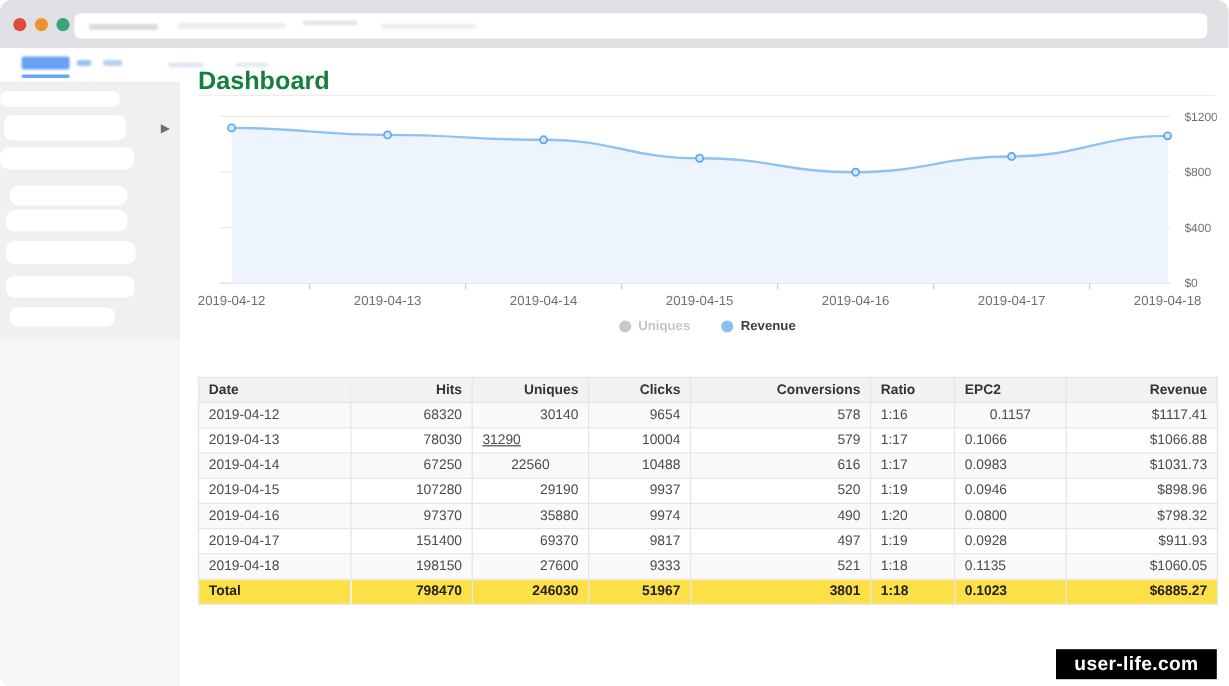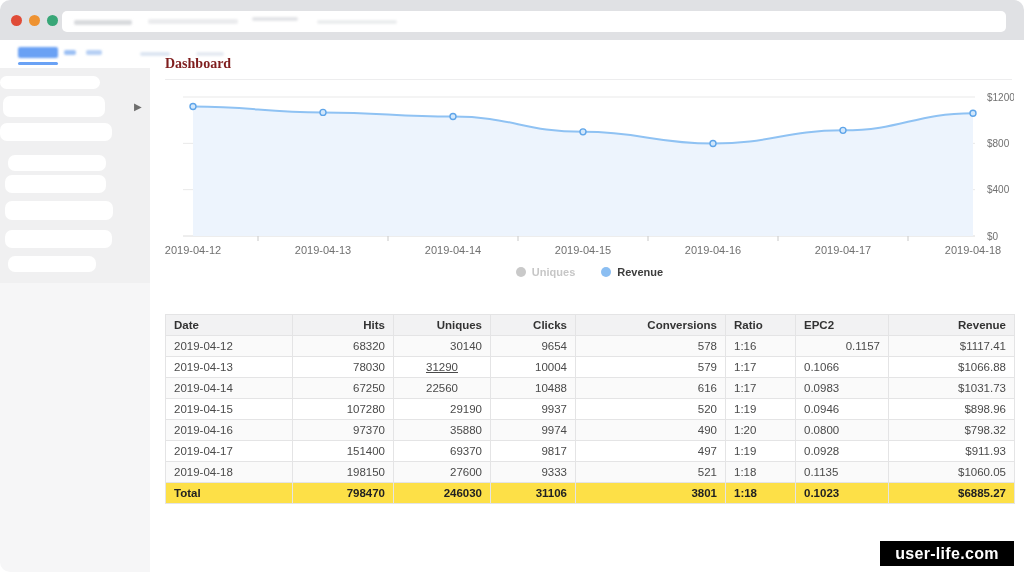--- a/index.html
+++ b/index.html
@@ -37,22 +37,22 @@
   .s2 { left:3px; top:28px;  width:102px; height:21px; }
   .s3 { left:0;   top:55px;  width:112px; height:18px; }
   .s4 { left:8px; top:87px;  width:98px;  height:16px; }
   .s5 { left:5px; top:107px; width:101px; height:18px; }
   .s6 { left:5px; top:133px; width:108px; height:19px; }
   .s7 { left:5px; top:162px; width:107px; height:18px; }
   .s8 { left:8px; top:188px; width:88px;  height:16px; }
   .arrow { position:absolute; left:134px; top:33px; font-size:10px; color:#6e6e6e; }
 
   
-  .page-title { position:absolute; left:165px; top:56px; font-size:14px;
-                font-weight:bold; color:#7f1d1d;font-family:Liberation Serif, serif; }
+  .page-title { position:absolute; left:165px; top:56px; font-size:21px;
+                font-weight:bold; color:#15803d; }
   .title-rule { position:absolute; left:165px; top:79px; width:847px; height:1px; background:#ededee; }
   #chart { position:absolute; left:165px; top:88px; }
 
   .legend { position:absolute; left:165px; top:266px; width:849px; display:flex;
             justify-content:center; gap:26px; align-items:center; }
   .legend-item { display:flex; align-items:center; gap:6px; font-size:11px;
                  font-weight:bold; color:#3d3d3d; cursor:pointer; }
   .legend-item.muted { color:#c6c6c6; }
   .dot { width:10px; height:10px; border-radius:50%; display:inline-block; }
 
@@ -170,27 +170,27 @@
         </tr>
       </thead>
     <tbody>
         <tr class="odd">
           <td style="text-align: left;">2019-04-12</td>
           <td style="text-align: right;">68320</td>
           <td style="text-align: right;">30140</td>
           <td style="text-align: right;">9654</td>
           <td style="text-align: right;">578</td>
           <td style="text-align: left;">1:16</td>
-          <td style="text-align: right;">0.1157</td>
+          <td style="text-align: center;">0.1157</td>
           <td style="text-align: right;">$1117.41</td>
         </tr>
         <tr>
           <td style="text-align: left;">2019-04-13</td>
           <td style="text-align: right;">78030</td>
-          <td style="text-align: center; text-decoration: underline;">31290</td>
+          <td style="text-align: left; text-decoration: underline;">31290</td>
           <td style="text-align: right;">10004</td>
           <td style="text-align: right;">579</td>
           <td style="text-align: left;">1:17</td>
           <td style="text-align: left;">0.1066</td>
           <td style="text-align: right;">$1066.88</td>
         </tr>
         <tr class="odd">
           <td style="text-align: left;">2019-04-14</td>
           <td style="text-align: right;">67250</td>
           <td style="text-align: center;">22560</td>
@@ -237,21 +237,21 @@
           <td style="text-align: right;">9333</td>
           <td style="text-align: right;">521</td>
           <td style="text-align: left;">1:18</td>
           <td style="text-align: left;">0.1135</td>
           <td style="text-align: right;">$1060.05</td>
         </tr>
         <tr class="total">
           <td style="text-align: left;">Total</td>
           <td style="text-align: right;">798470</td>
           <td style="text-align: right;">246030</td>
-          <td style="text-align: right;">31106</td>
+          <td style="text-align: right;">51967</td>
           <td style="text-align: right;">3801</td>
           <td style="text-align: left;">1:18</td>
           <td style="text-align: left;">0.1023</td>
           <td style="text-align: right;">$6885.27</td>
         </tr>
       </tbody>
   </table>
 
   <div class="watermark">user-life.com</div>
 </div>

